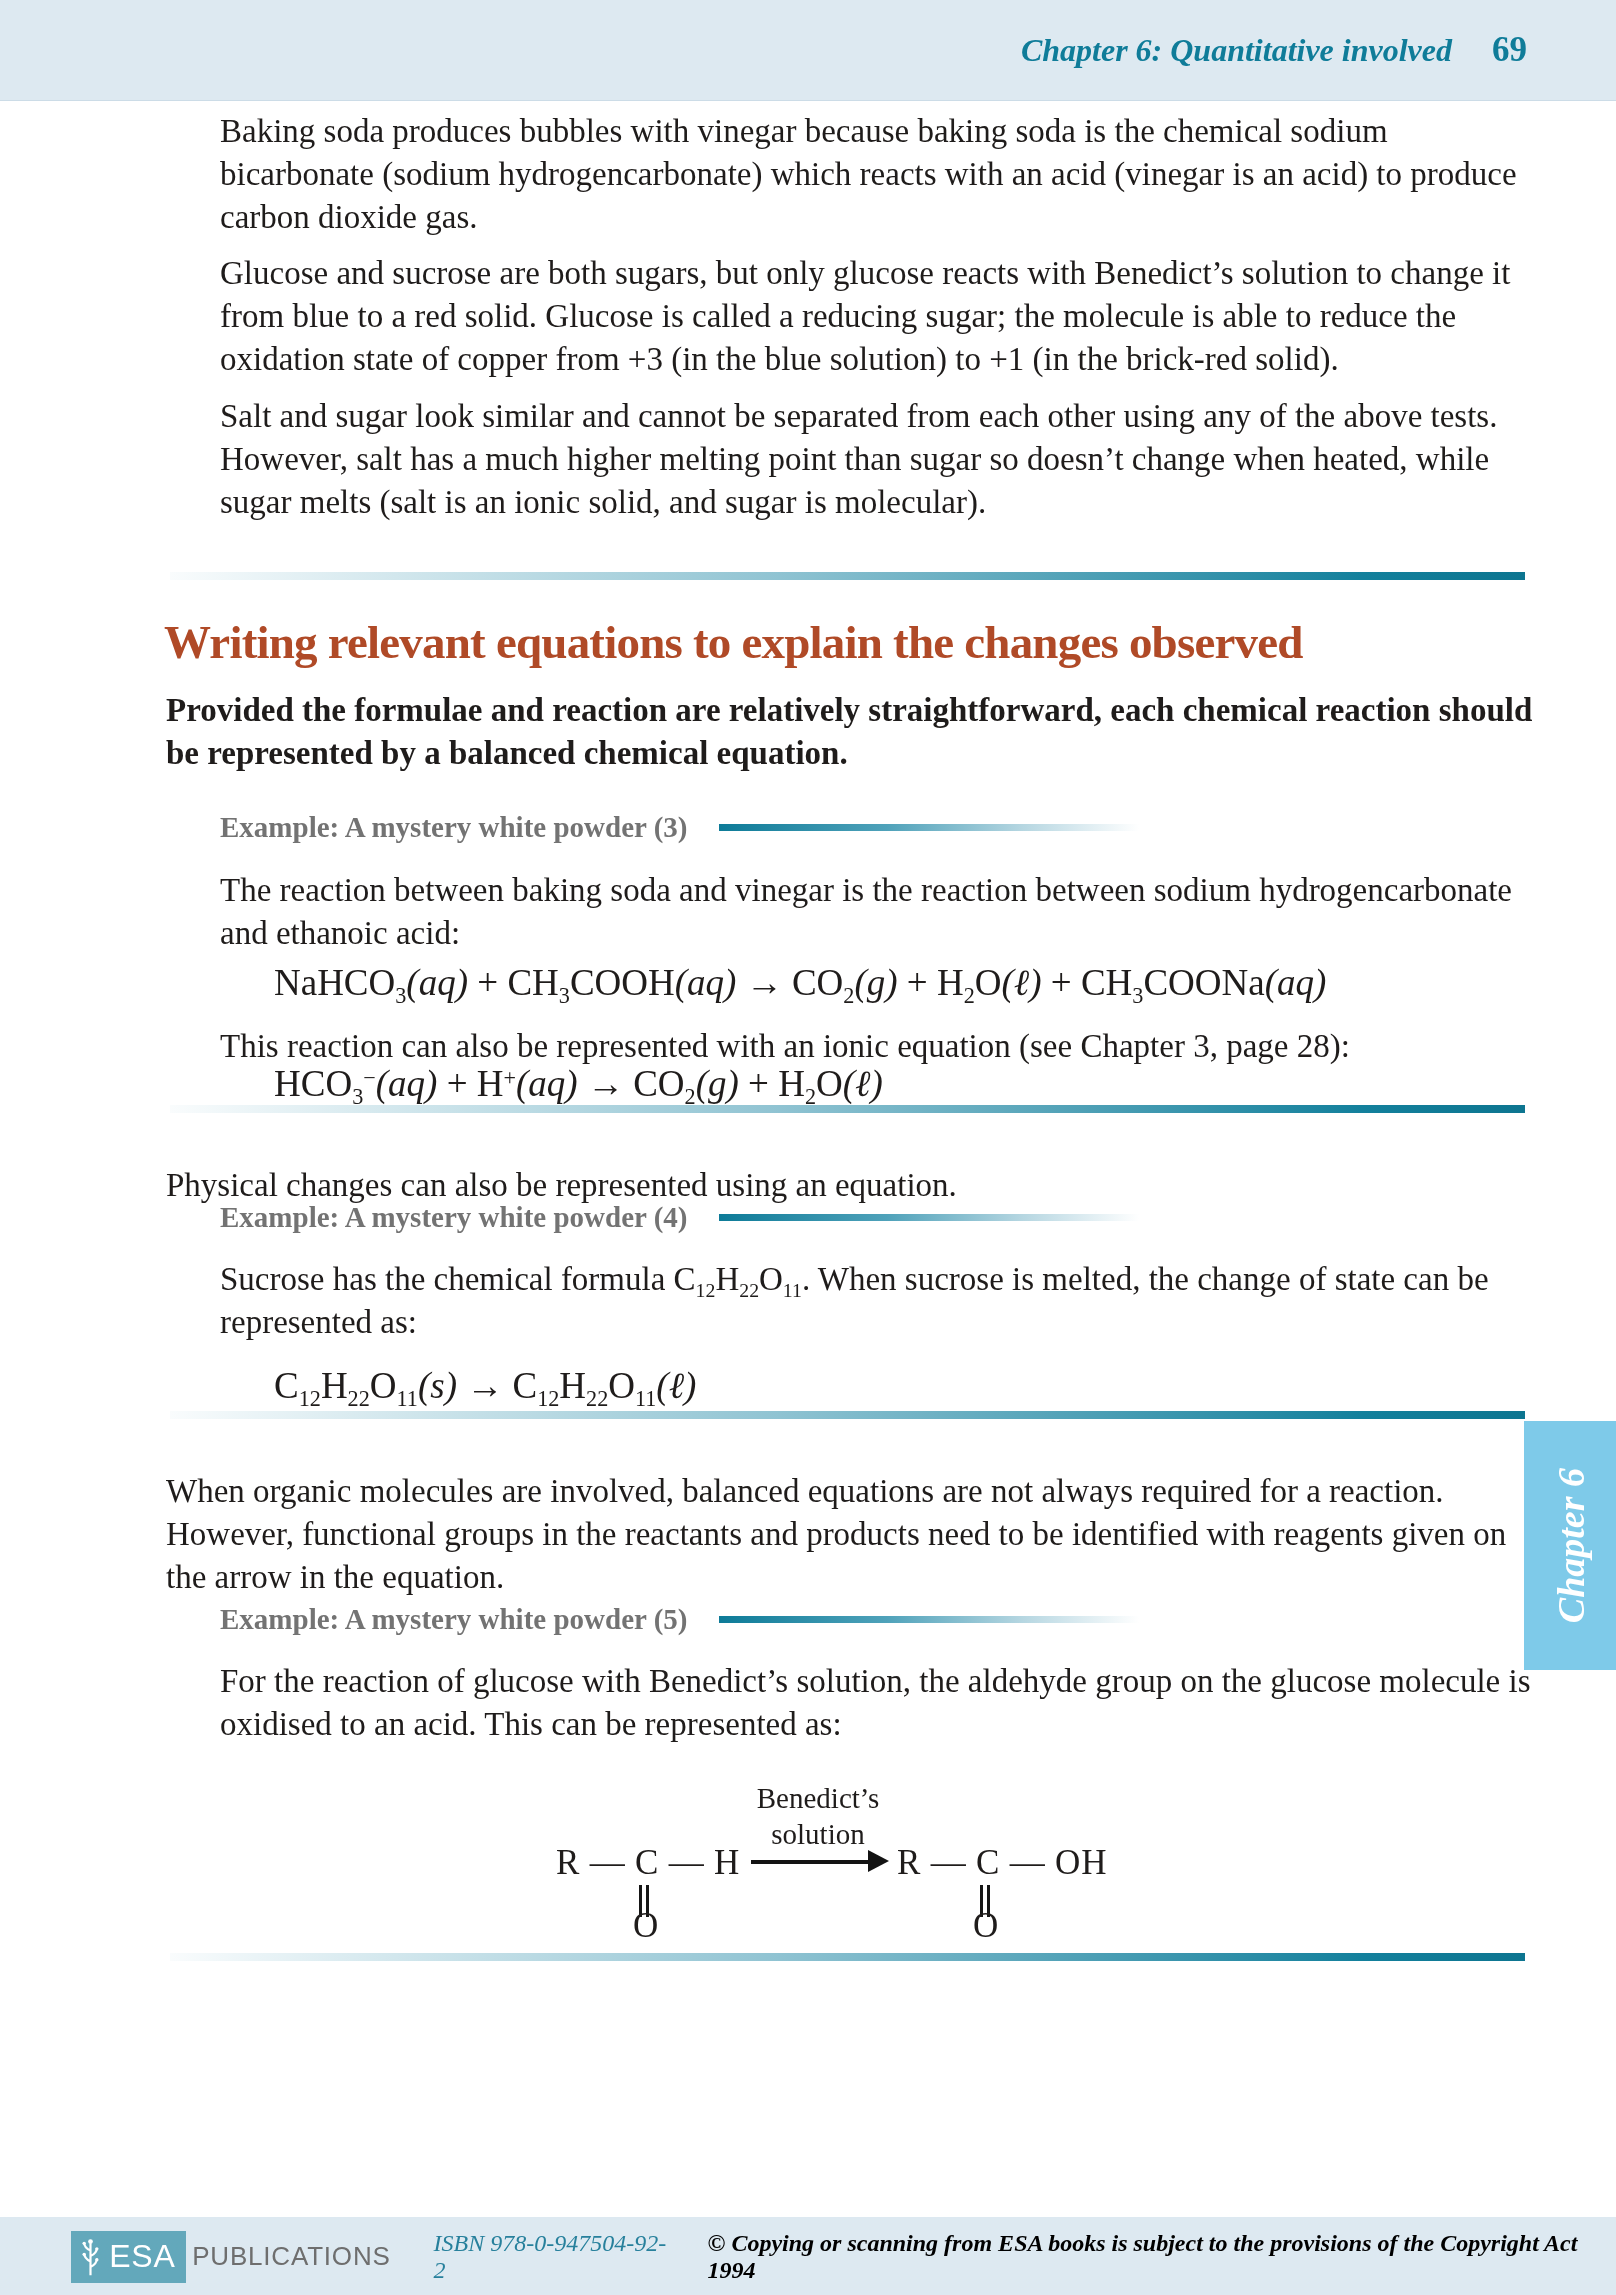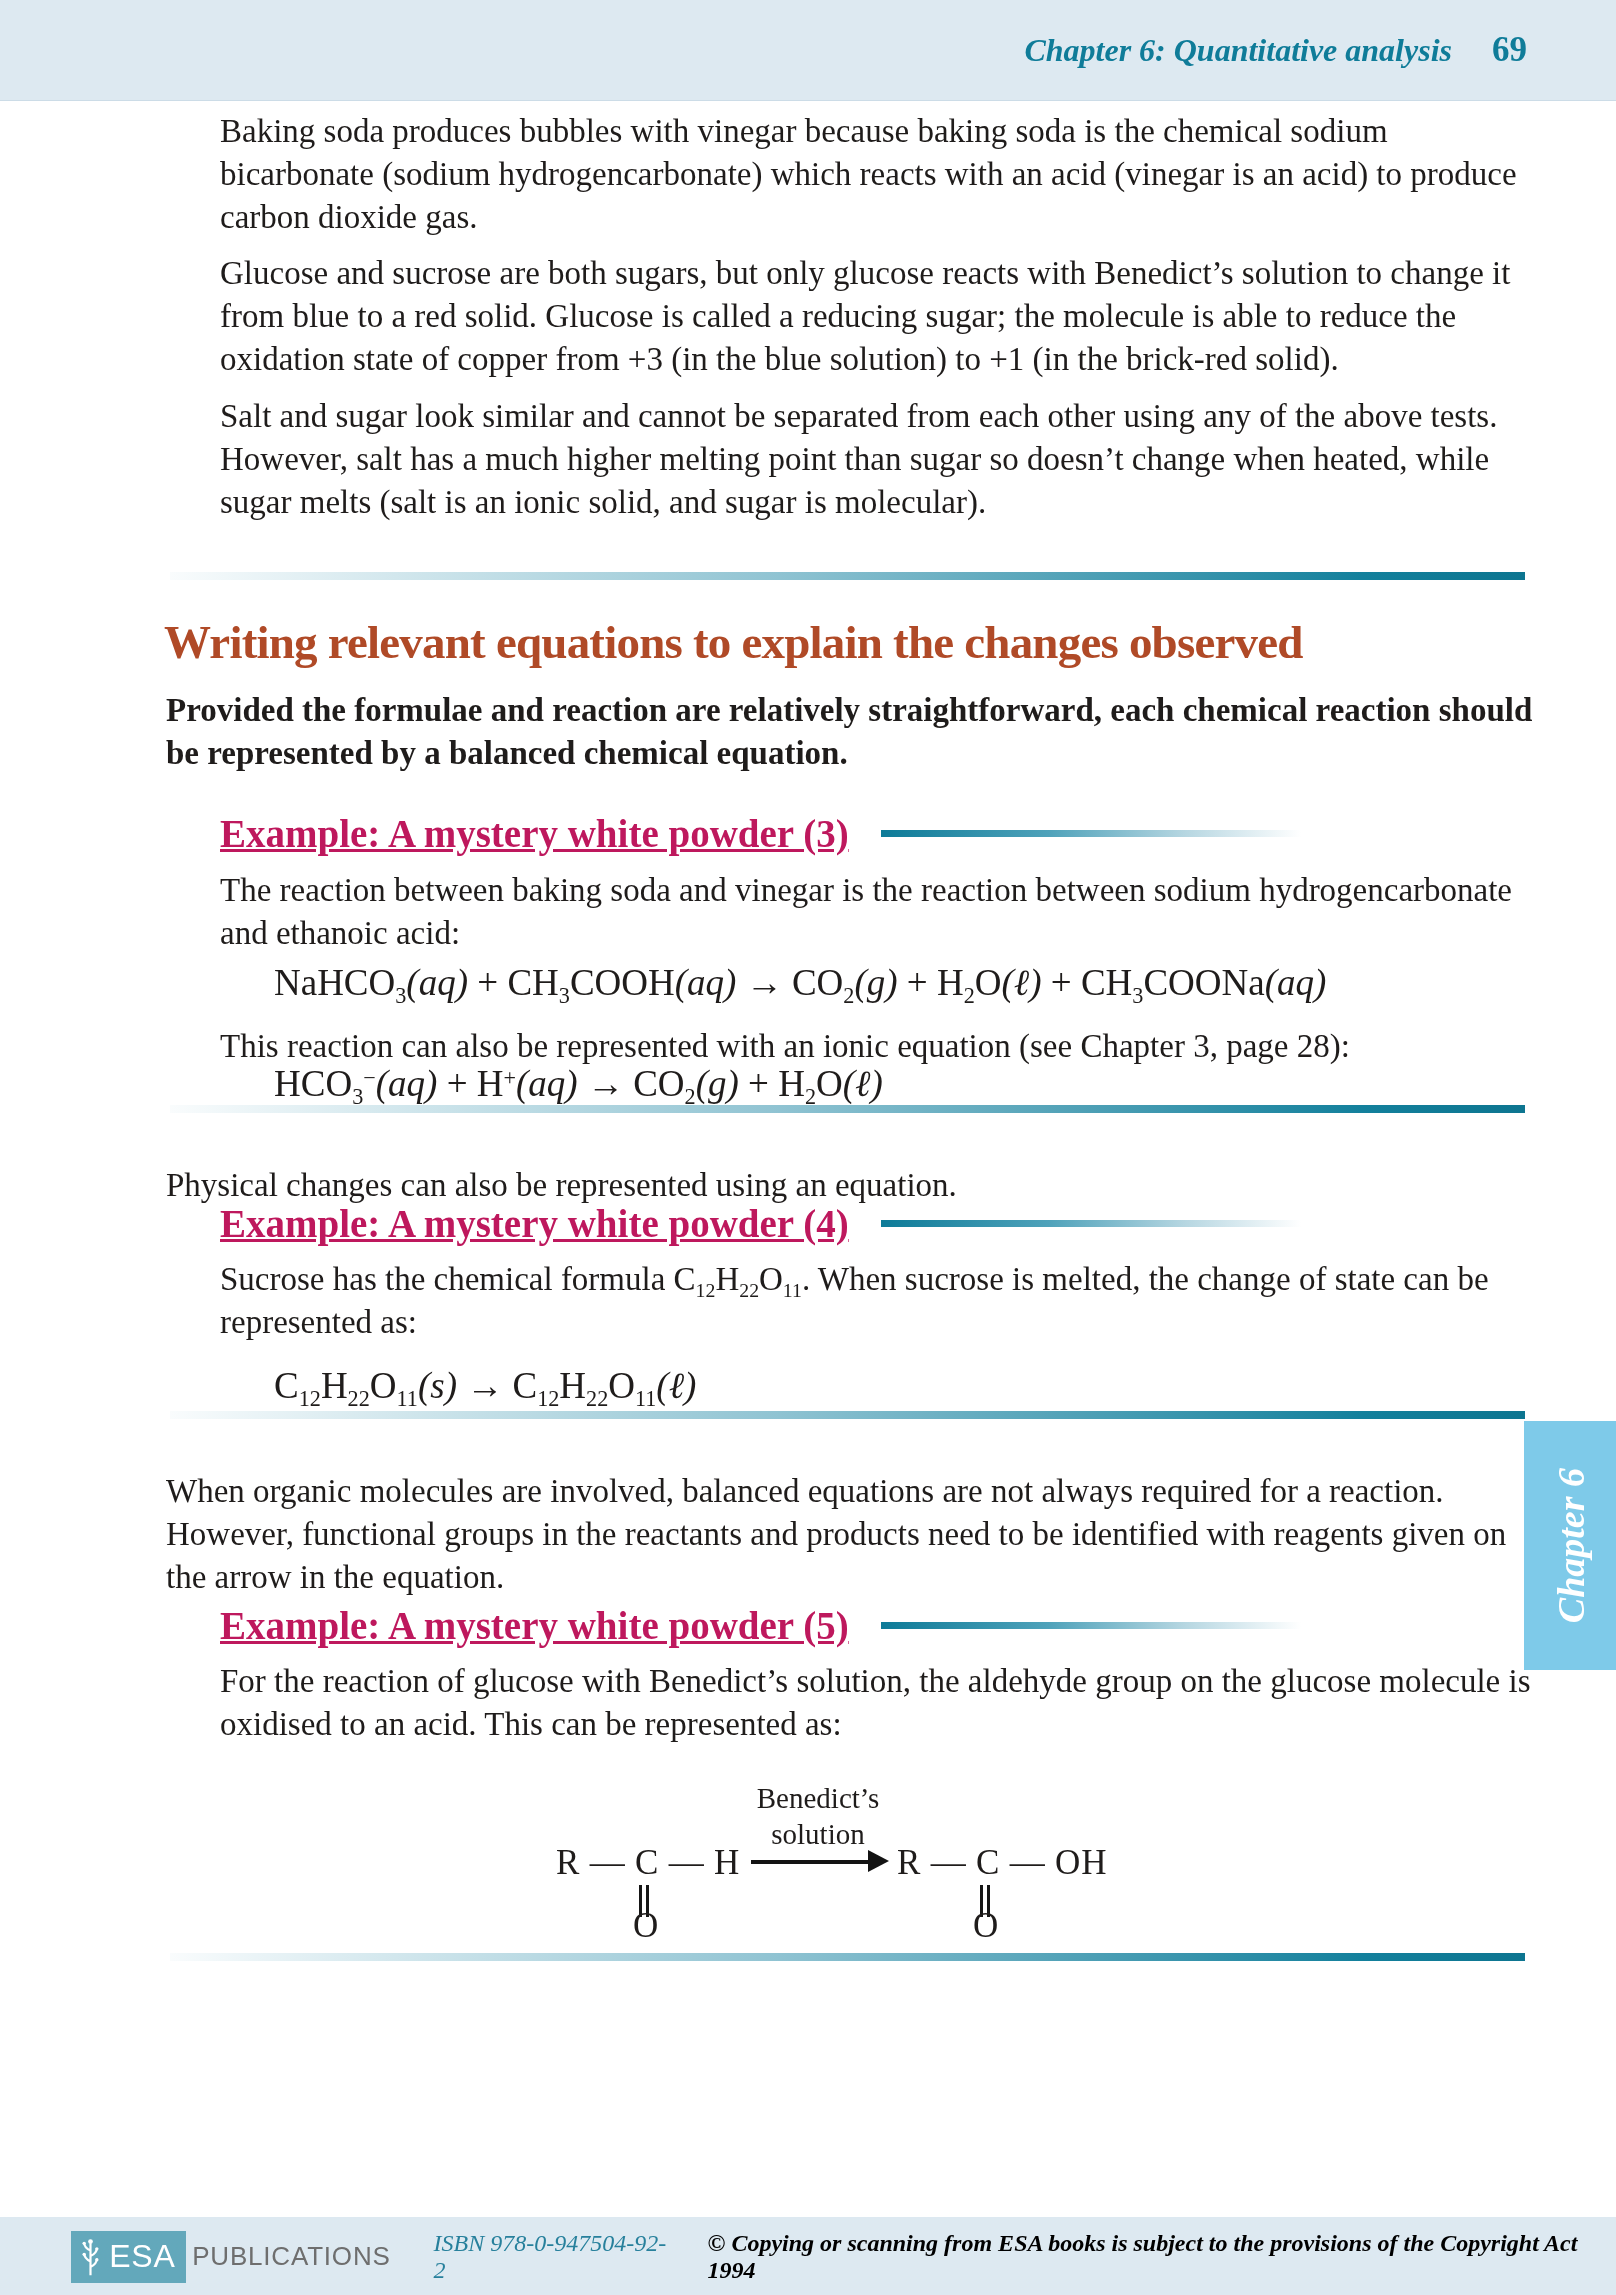--- a/index.html
+++ b/index.html
@@ -29,21 +29,21 @@
   .organic { position:absolute; left:166px; top:1446px; width:1376px;margin-top:24px; }
   
   .divider {
     position:absolute; left:170px; width:1355px; height:7.5px;
     background:linear-gradient(to right, rgba(210,231,238,0.12), #8fc3d2 45%, #13809c 88%, #0d7590 100%);
   }
   .d1 { top:572px; } .d2 { top:1105px; } .d3 { top:1411px; } .d4 { top:1953px; }
   
   .example-head { position:absolute; left:220px; display:flex; align-items:center; }
   .eh3 { top:811px; } .eh4 { top:1201px; } .eh5 { top:1603px; }
-  .example-title { font-size:39px; font-weight:bold; color:#be185d;text-decoration:underline; }
+  .example-title { font-size:29px; font-weight:bold; color:#737373; }
   .example-bar {
     display:inline-block; margin-left:32px; width:420px; height:7.5px;
     background:linear-gradient(to right, #0d7b98, #4fa2ba 40%, #b5d6e1 72%, rgba(255,255,255,0));
   }
   
   .exbody { position:absolute; left:220px; width:1317px; font-size:33px; line-height:43px; }
   .ex3b1 { top:869px; } .ex3b2 { top:1025px; } .ex4b { top:1258px; } .ex5b { top:1660px; }
   .equation { position:absolute; left:274px; font-size:37px; line-height:1.15; white-space:nowrap; }
   .eq1 { top:962px; } .eq2 { top:1063px; } .eq3 { top:1365px; }
   .equation sub, .exbody sub { font-size:0.6em; vertical-align:-0.35em; line-height:0; }
@@ -86,21 +86,21 @@
   .isbn { color:#27809c; font-style:italic; font-size:24px; margin-left:43px; }
   .copyright { color:#000000; font-style:italic; font-size:24px; margin-left:33px;font-weight:bold; }
 </style>
 </head>
 <body>
 
 <div class="page">
 
   <header class="band band-top">
     <div class="header-right">
-      <span class="chapter-title">Chapter 6: Quantitative analysis</span>
+      <span class="chapter-title">Chapter 6: Quantitative involved</span>
       <span class="page-number">69</span>
     </div>
   </header>
 
   <section class="intro">
     <p>Baking soda produces bubbles with vinegar because baking soda is the chemical sodium bicarbonate (sodium hydrogencarbonate) which reacts with an acid (vinegar is an acid) to produce carbon dioxide gas.</p>
     <p>Glucose and sucrose are both sugars, but only glucose reacts with Benedict’s solution to change it from blue to a red solid. Glucose is called a reducing sugar; the molecule is able to reduce the oxidation state of copper from +3 (in the blue solution) to +1 (in the brick-red solid).</p>
     <p>Salt and sugar look similar and cannot be separated from each other using any of the above tests. However, salt has a much higher melting point than sugar so doesn’t change when heated, while sugar melts (salt is an ionic solid, and sugar is molecular).</p>
   </section>
 

